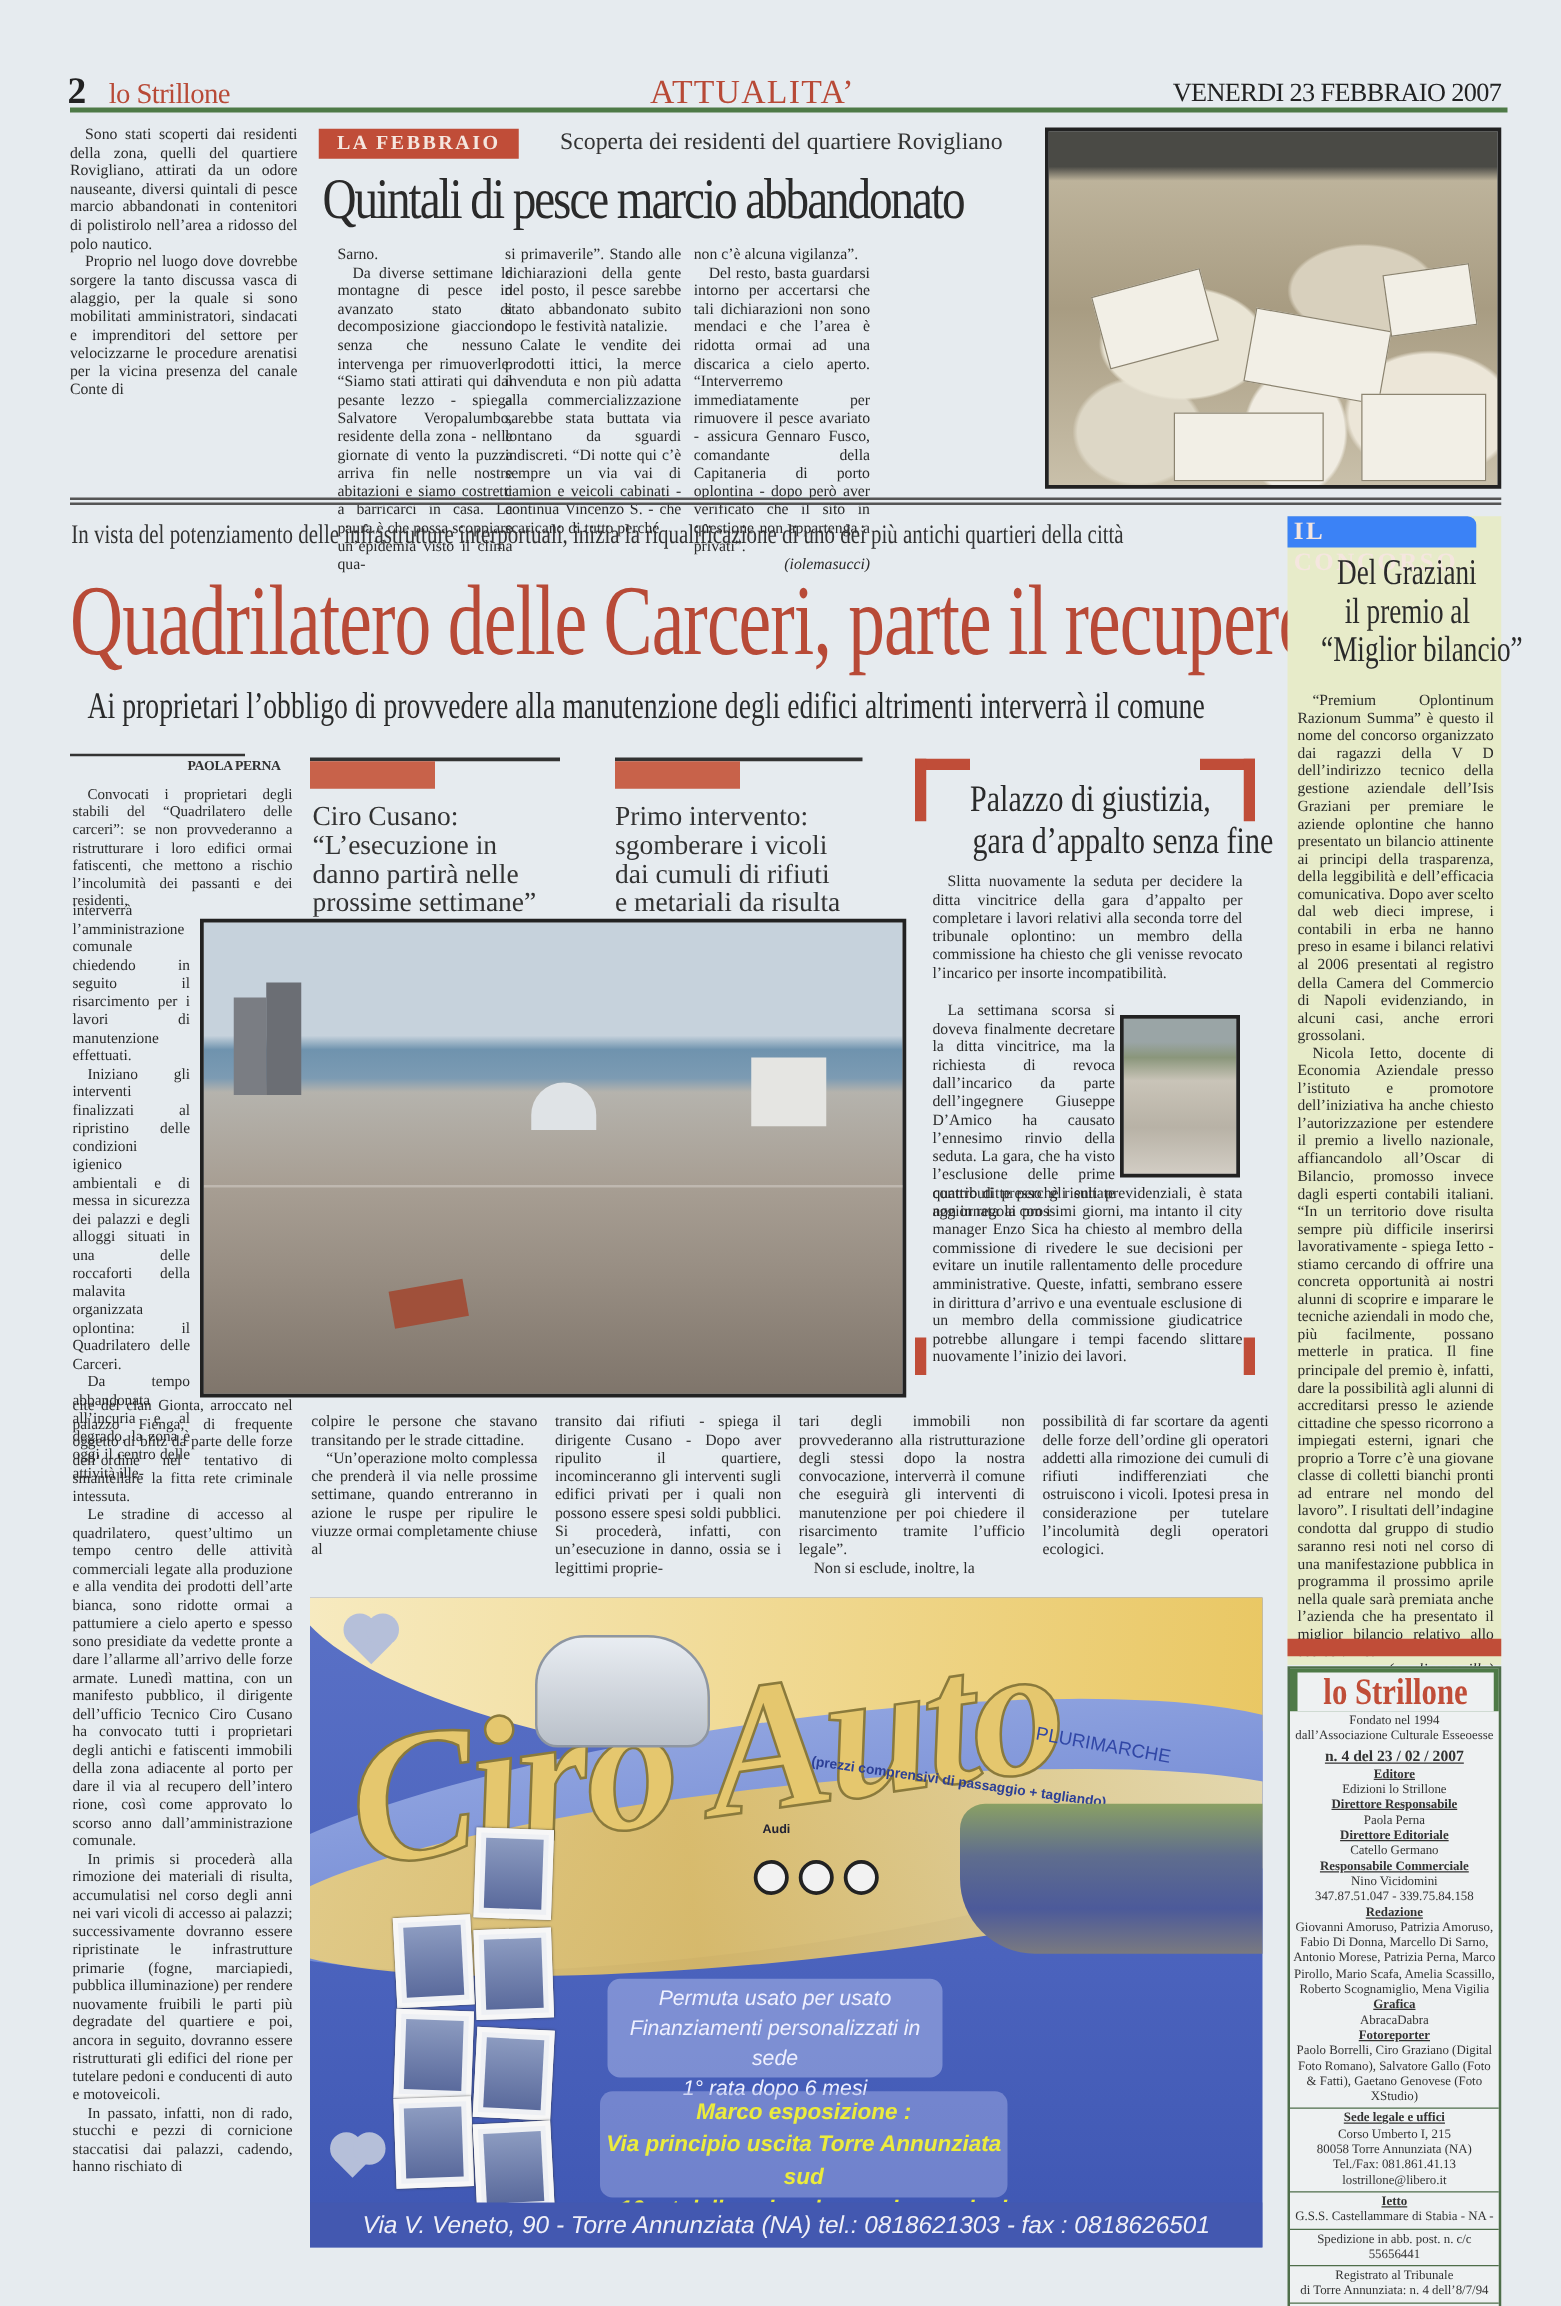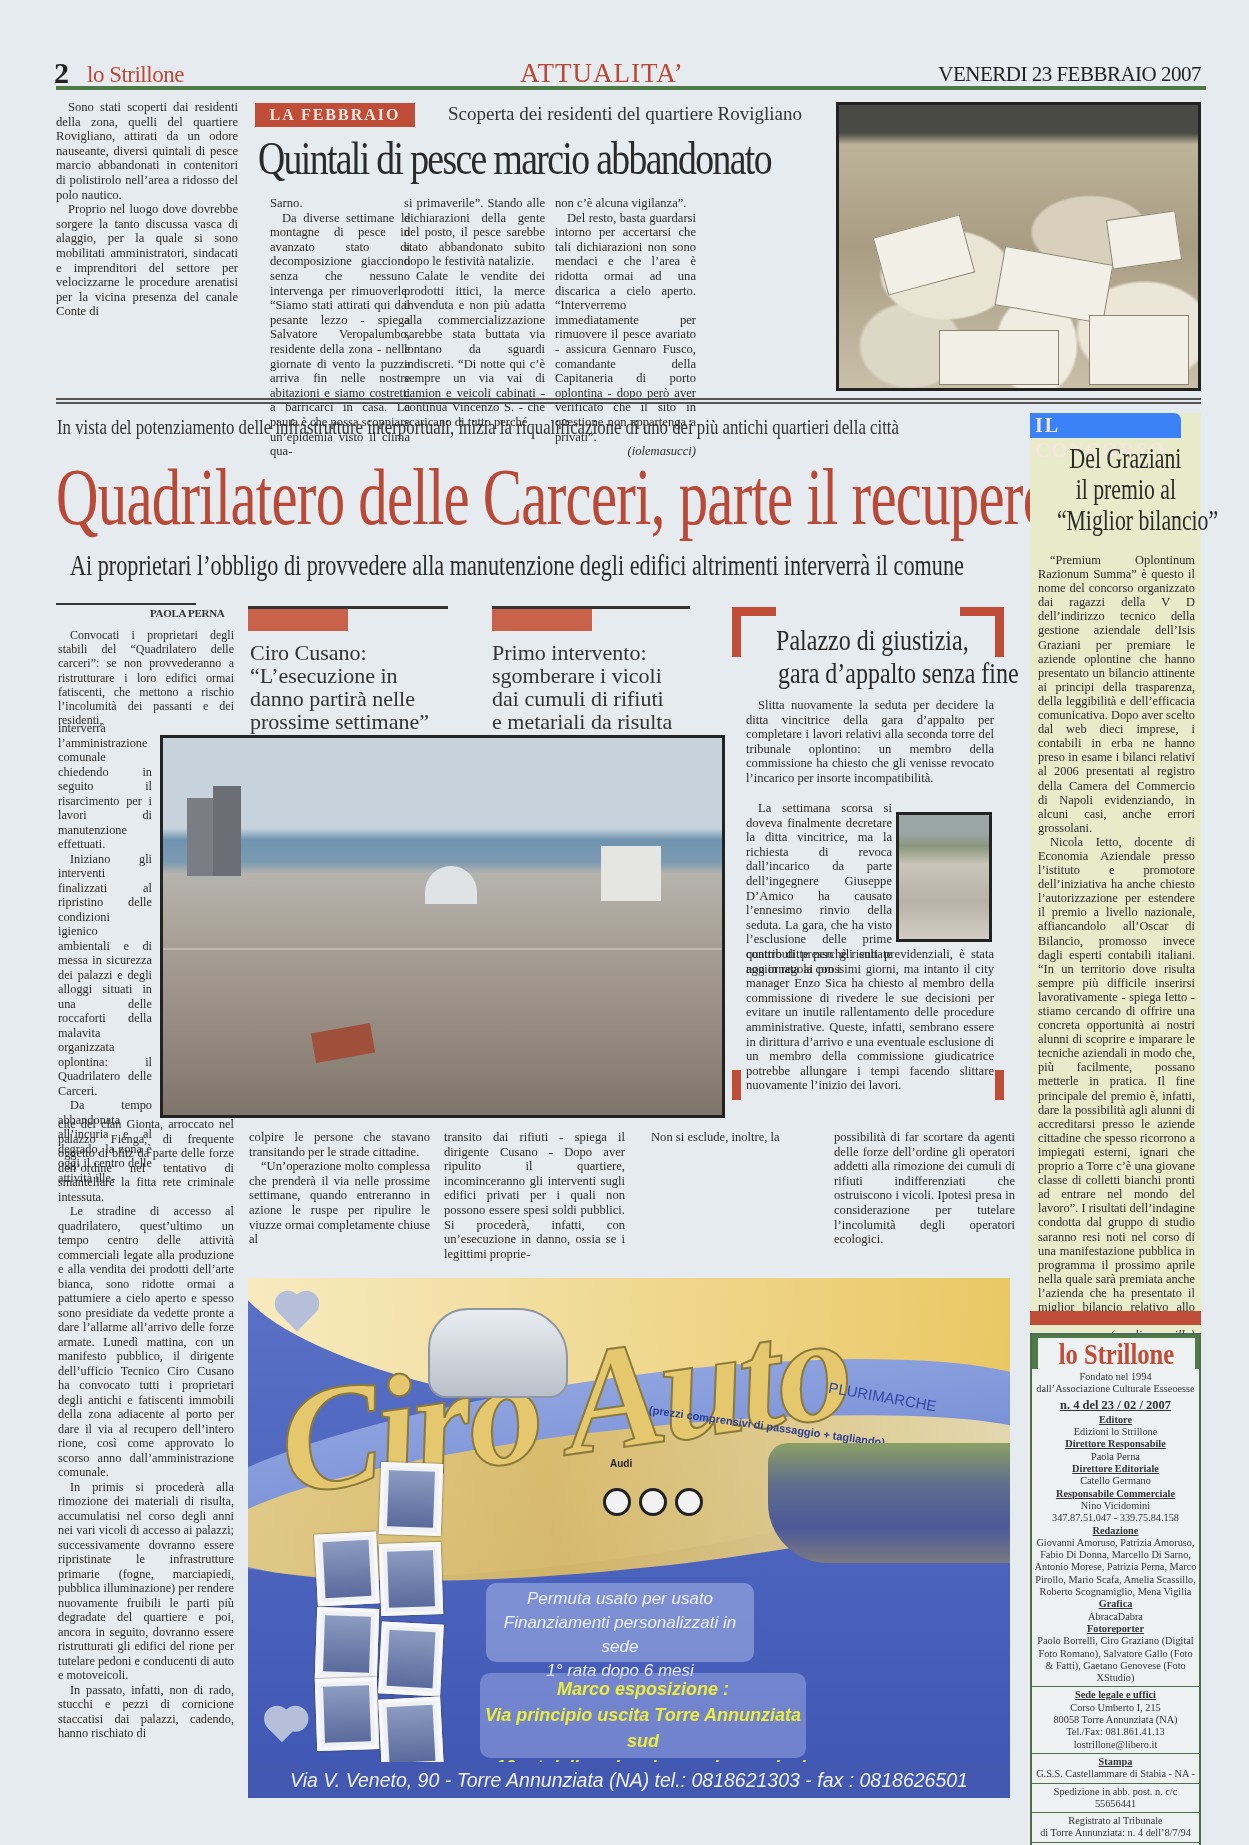--- a/index.html
+++ b/index.html
@@ -192,20 +192,21 @@
 </div>
 
 <div class="abs" style="left:249px; top:1130px; width:181px;">
   <p class="body">colpire le persone che stavano transitando per le strade cittadine.</p>
   <p class="body indent">“Un’operazione molto complessa che prenderà il via nelle prossime settimane, quando entreranno in azione le ruspe per ripulire le viuzze ormai completamente chiuse al</p>
 </div>
 <div class="abs" style="left:444px; top:1130px; width:181px;">
   <p class="body">transito dai rifiuti - spiega il dirigente Cusano - Dopo aver ripulito il quartiere, incominceranno gli interventi sugli edifici privati per i quali non possono essere spesi soldi pubblici. Si procederà, infatti, con un’esecuzione in danno, ossia se i legittimi proprie-</p>
 </div>
 <div class="abs" style="left:639px; top:1130px; width:181px;">
+  <p class="body">tari degli immobili non provvederanno alla ristrutturazione degli stessi dopo la nostra convocazione, interverrà il comune che eseguirà gli interventi di manutenzione per poi chiedere il risarcimento tramite l’ufficio legale”.</p>
   <p class="body indent">Non si esclude, inoltre, la</p>
 </div>
 <div class="abs" style="left:834px; top:1130px; width:181px;">
   <p class="body">possibilità di far scortare da agenti delle forze dell’ordine gli operatori addetti alla rimozione dei cumuli di rifiuti indifferenziati che ostruiscono i vicoli. Ipotesi presa in considerazione per tutelare l’incolumità degli operatori ecologici.</p>
 </div>
 
 <div class="pal-corner" style="left:732px; top:607px; width:44px; height:9px;"></div>
 <div class="pal-corner" style="left:732px; top:607px; width:9px; height:50px;"></div>
 <div class="pal-corner" style="left:960px; top:607px; width:44px; height:9px;"></div>
 <div class="pal-corner" style="left:995px; top:607px; width:9px; height:50px;"></div>
@@ -266,21 +267,21 @@
     <div style="padding:0 2px 2px;text-align:center;">Paolo Borrelli, Ciro Graziano (Digital Foto Romano), Salvatore Gallo (Foto &amp; Fatti), Gaetano Genovese (Foto XStudio)</div>
   </div>
   <div class="sec">
     <div class="h">Sede legale e uffici</div>
     <div>Corso Umberto I, 215</div>
     <div>80058 Torre Annunziata (NA)</div>
     <div>Tel./Fax: 081.861.41.13</div>
     <div>lostrillone@libero.it</div>
   </div>
   <div class="sec">
-    <div class="h">Stampa</div>
+    <div class="h">Ietto</div>
     <div>G.S.S. Castellammare di Stabia - NA -</div>
   </div>
   <div class="sec">Spedizione in abb. post. n. c/c 55656441</div>
   <div class="sec">
     <div>Registrato al Tribunale</div>
     <div>di Torre Annunziata: n. 4 dell’8/7/94</div>
   </div>
   <div class="sec">
     <div>Iscritto al Registro degli</div>
 

